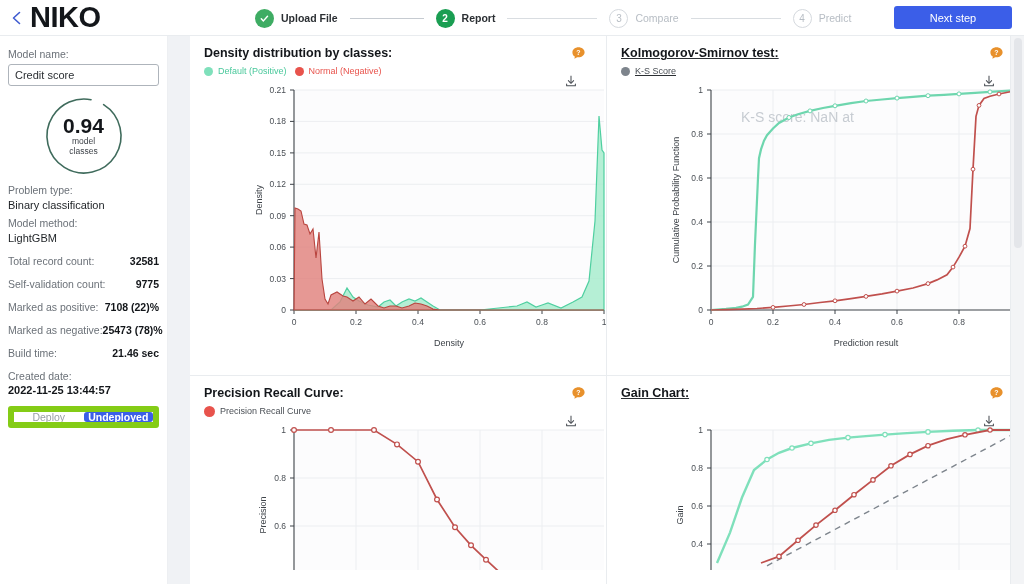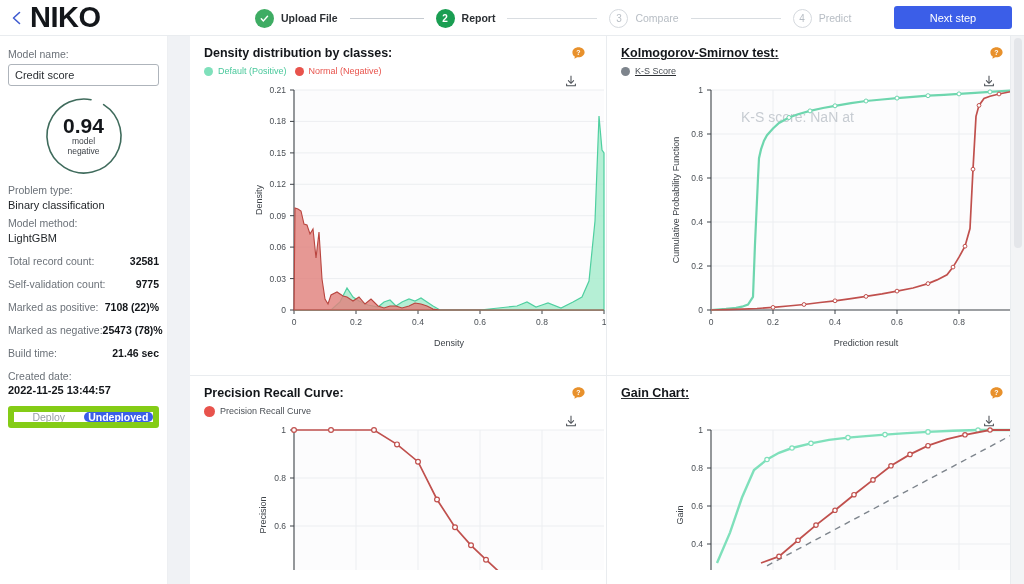--- a/index.html
+++ b/index.html
@@ -108,21 +108,21 @@
 
   .deploy-toggle {
     display: flex; margin-top: 10px;
     border: 6px solid #84cc16; border-radius: 3px; overflow: hidden;
     height: 22px;
   }
   .deploy-seg {
     flex: 1 1 50%; display: flex; align-items: center; justify-content: center;
     font-size: 10.5px; cursor: pointer; background: #fff; color: #9aa0a7;
   }
-  .deploy-seg.active { background: #3b5ee8; color: #fff; font-weight: bold; border-radius: 8px; }
+  .deploy-seg.active { background: #3b5ee8; color: #fff; font-weight: bold; border-radius: 3px; }
 
   .sidebar-gutter { width: 22px; flex: 0 0 22px; background: #f0f2f5; }
 
   
   .main {
     flex: 1 1 auto; min-width: 0; position: relative;
     background: #f0f2f5; overflow: hidden;
   }
   .cards {
     display: grid;
@@ -225,21 +225,21 @@
 
       <div class="gauge-wrap">
         <div class="gauge">
           <svg width="84" height="84" viewBox="0 0 84 84" aria-hidden="true">
             <circle cx="42" cy="42" r="37" fill="none" stroke="#ffffff" stroke-width="1.6"></circle>
             <circle cx="42" cy="42" r="37" fill="none" stroke="#3f6b5c" stroke-width="1.6" stroke-linecap="round" stroke-dasharray="218.5 232.5" transform="rotate(-58 42 42)"></circle>
           </svg>
           <div class="gauge-text">
             <div class="gauge-value">0.94</div>
             <div class="gauge-sub">model</div>
-            <div class="gauge-sub">negative</div>
+            <div class="gauge-sub">classes</div>
           </div>
         </div>
       </div>
 
       <div class="stat-block">
         <div class="stat-title">Problem type:</div>
         <div class="stat-value-block">Binary classification</div>
       </div>
 
       <div class="stat-block">

